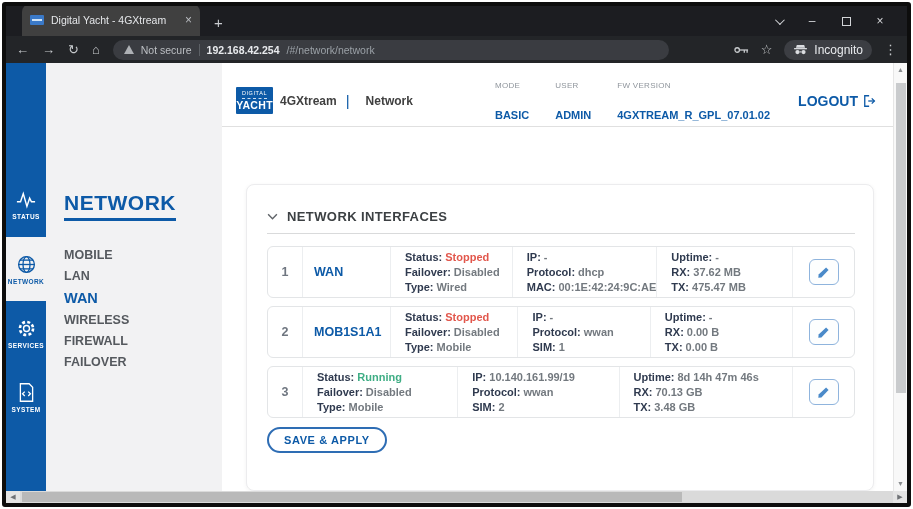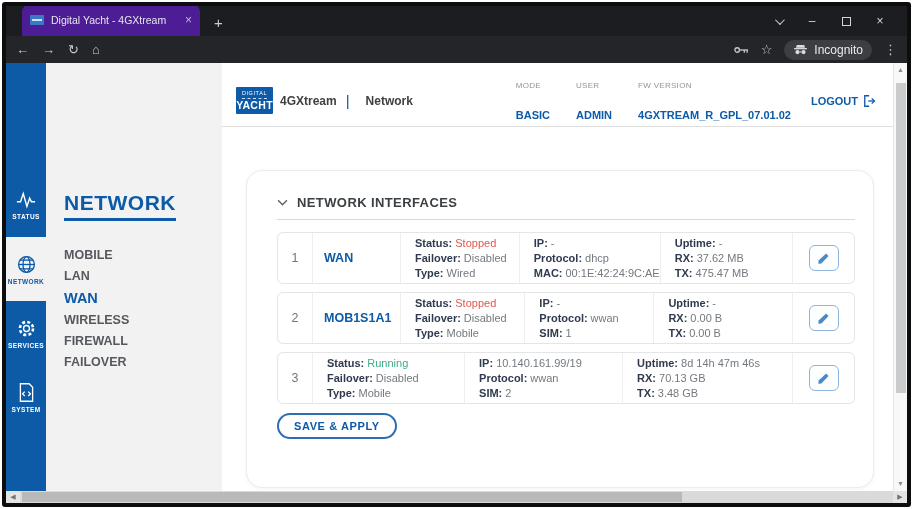--- a/index.html
+++ b/index.html
@@ -2,21 +2,21 @@
 <html><head>
 <meta charset="utf-8">
 <title>Digital Yacht - 4GXtream</title>
 <style>
   * { box-sizing: border-box; margin: 0; padding: 0; }
   html,body { width: 913px; height: 509px; background:#fff; font-family:"Liberation Sans", sans-serif; }
   .frame { position:absolute; inset:2px; border:4px solid #0d0d0d; border-radius:3px; background:#fff; overflow:hidden; display:flex; flex-direction:column; }
 
   
   .titlebar { height:30px; background:#1c1d21; display:flex; align-items:flex-end; position:relative; flex:0 0 auto; }
-  .tab { margin-left:16px; width:178px; height:26px; background:#4c1d95; border-radius:8px 8px 0 0; display:flex; align-items:center; padding:16px 8px; gap:7px; }
+  .tab { margin-left:16px; width:178px; height:26px; background:#404040; border-radius:8px 8px 0 0; display:flex; align-items:center; padding:16px 8px; gap:7px; }
   .favicon { width:14px; height:10px; background:#3a79c8; border-radius:1px; position:relative; flex:0 0 auto; }
   .favicon:after { content:""; position:absolute; left:2px; right:2px; top:4px; height:1.5px; background:#cfe3f7; }
   .tab-title { color:#e4e6e9; font-size:10.5px; white-space:nowrap; overflow:hidden; flex:1; }
   .tab-close { color:#b9bcc0; font-size:12px; line-height:1; cursor:default; }
   .newtab { color:#c9ccd0; font-size:15px; margin-left:14px; margin-bottom:5px; }
   .wincontrols { position:absolute; right:10px; top:0; height:30px; display:flex; align-items:center; gap:0; }
   .winbtn { width:34px; height:30px; display:flex; align-items:center; justify-content:center; color:#d3d5d8; font-size:12px; }
   .chev { width:7px; height:7px; border-right:1.5px solid #d3d5d8; border-bottom:1.5px solid #d3d5d8; transform:rotate(45deg) translateY(-2px); }
   .maxbox { width:9px; height:9px; border:1.2px solid #d3d5d8; }
 
@@ -50,29 +50,29 @@
   .main { flex:1; background:#fff; display:flex; flex-direction:column; overflow:hidden; }
   .topbar { height:64px; display:flex; align-items:center; padding:12px 16px 0 14px; border-bottom:1px solid #e0e0e0; flex:0 0 auto; }
   .logo-box { width:37px; height:27px; background:#0d5aa7; color:#fff; display:flex; flex-direction:column; align-items:center; justify-content:center; line-height:1; border-radius:1px; }
   .logo-top { font-size:5.5px; letter-spacing:.6px; border-bottom:1px dashed #cfe0f2; padding-bottom:1px; }
   .logo-bottom { font-size:10.5px; font-weight:bold; letter-spacing:.3px; margin-top:1px; }
   .prod { color:#404040; font-size:12px; font-weight:bold; margin-left:7px; }
   .prod-sep { color:#0d5aa7; font-size:15px; margin:0 9px; font-weight:normal; }
   .meta { display:flex; flex-direction:column; gap:19px; margin-left:26px; }
   .meta-label { color:#8f959c; font-size:8px; letter-spacing:.3px; }
   .meta-value { color:#0d5aa7; font-size:11px; font-weight:bold; }
-  .logout { margin-left:20px; display:flex; align-items:center; gap:5px; color:#0d5aa7; font-size:11px; font-weight:bold; cursor:pointer; }
+  .logout { margin-left:28px; display:flex; align-items:center; gap:5px; color:#0d5aa7; font-size:14px; font-weight:bold; cursor:pointer; }
   .spacer { flex:1; }
 
-  .card { margin:43px 19px 0 24px; height:318px; border:1px solid #ececee; border-radius:16px; background:#fff; box-shadow:0 1px 4px rgba(0,0,0,.05); padding:24px 18px 0 30px; display:flex; flex-direction:column; }
+  .card { margin:57px 19px 0 24px; height:318px; border:1px solid #ececee; border-radius:8px; background:#fff; box-shadow:0 1px 4px rgba(0,0,0,.05); padding:24px 18px 0 20px; display:flex; flex-direction:column; }
   .sec-head { display:flex; align-items:center; gap:9px; padding-bottom:9px; border-bottom:1px solid #d9dadb; }
   .sec-title { color:#3c4043; font-size:13px; font-weight:bold; letter-spacing:.4px; }
   .rows { margin-top:12px; display:flex; flex-direction:column; gap:8px; }
   .ifrow { height:52px; border:1px solid #e3e5e7; border-radius:6px; display:flex; background:#fff; }
-  .cell { display:flex; align-items:center; }
+  .cell { display:flex; align-items:center;font-weight:bold; }
   .cnum { width:34px; justify-content:center; color:#6f7680; font-size:12.5px; }
   .cname { width:88px; padding-left:11px; color:#0d5aa7; font-weight:bold; font-size:12.5px; border-left:1px solid #eceef0; }
   .cfields { flex:1.15; flex-direction:column; align-items:flex-start; justify-content:center; padding-left:14px; gap:1px; border-left:1px solid #eceef0; }
   .cfields.w2 { flex:1.2; } .cfields.w3 { flex:1.3; }
   .kv { font-size:11px; line-height:14px; white-space:nowrap; }
   .kv b { color:#2f3a4f; }
   .kv .v { color:#73797f; margin-left:3px; }
   .kv .v.v-stopped { color:#e2574c; }
   .kv .v.v-running { color:#3fae85; }
   .cedit { width:62px; justify-content:center; border-left:1px solid #eceef0; }
@@ -112,20 +112,27 @@
         </span>
       <span class="winbtn">×</span>
     </div>
   </div>
 
   <div class="toolbar">
     <span class="navico">←</span>
     <span class="navico">→</span>
     <span class="navico">↻</span>
     <span class="navico">⌂</span>
+    <div class="omnibox">
+      <span class="warn-tri"></span>
+      <span class="omni-sec">Not secure</span>
+      <span class="omni-div"></span>
+      <span class="omni-host">192.168.42.254</span>
+        <span class="omni-path">/#/network/network</span>
+    </div>
     <div class="tool-right">
       <svg width="15" height="10" viewBox="0 0 16 10">
           <circle cx="3.4" cy="5" r="2.4" stroke="#c6c9cc" stroke-width="1.4" fill="none"></circle>
           <line x1="5.8" y1="5" x2="15" y2="5" stroke="#c6c9cc" stroke-width="1.4"></line>
           <line x1="11" y1="5" x2="11" y2="8" stroke="#c6c9cc" stroke-width="1.4"></line>
           <line x1="14" y1="5" x2="14" y2="8" stroke="#c6c9cc" stroke-width="1.4"></line>
         </svg>
       <span class="navico">☆</span>
       <div class="incog">
         <svg width="15" height="11" viewBox="0 0 16 12">

